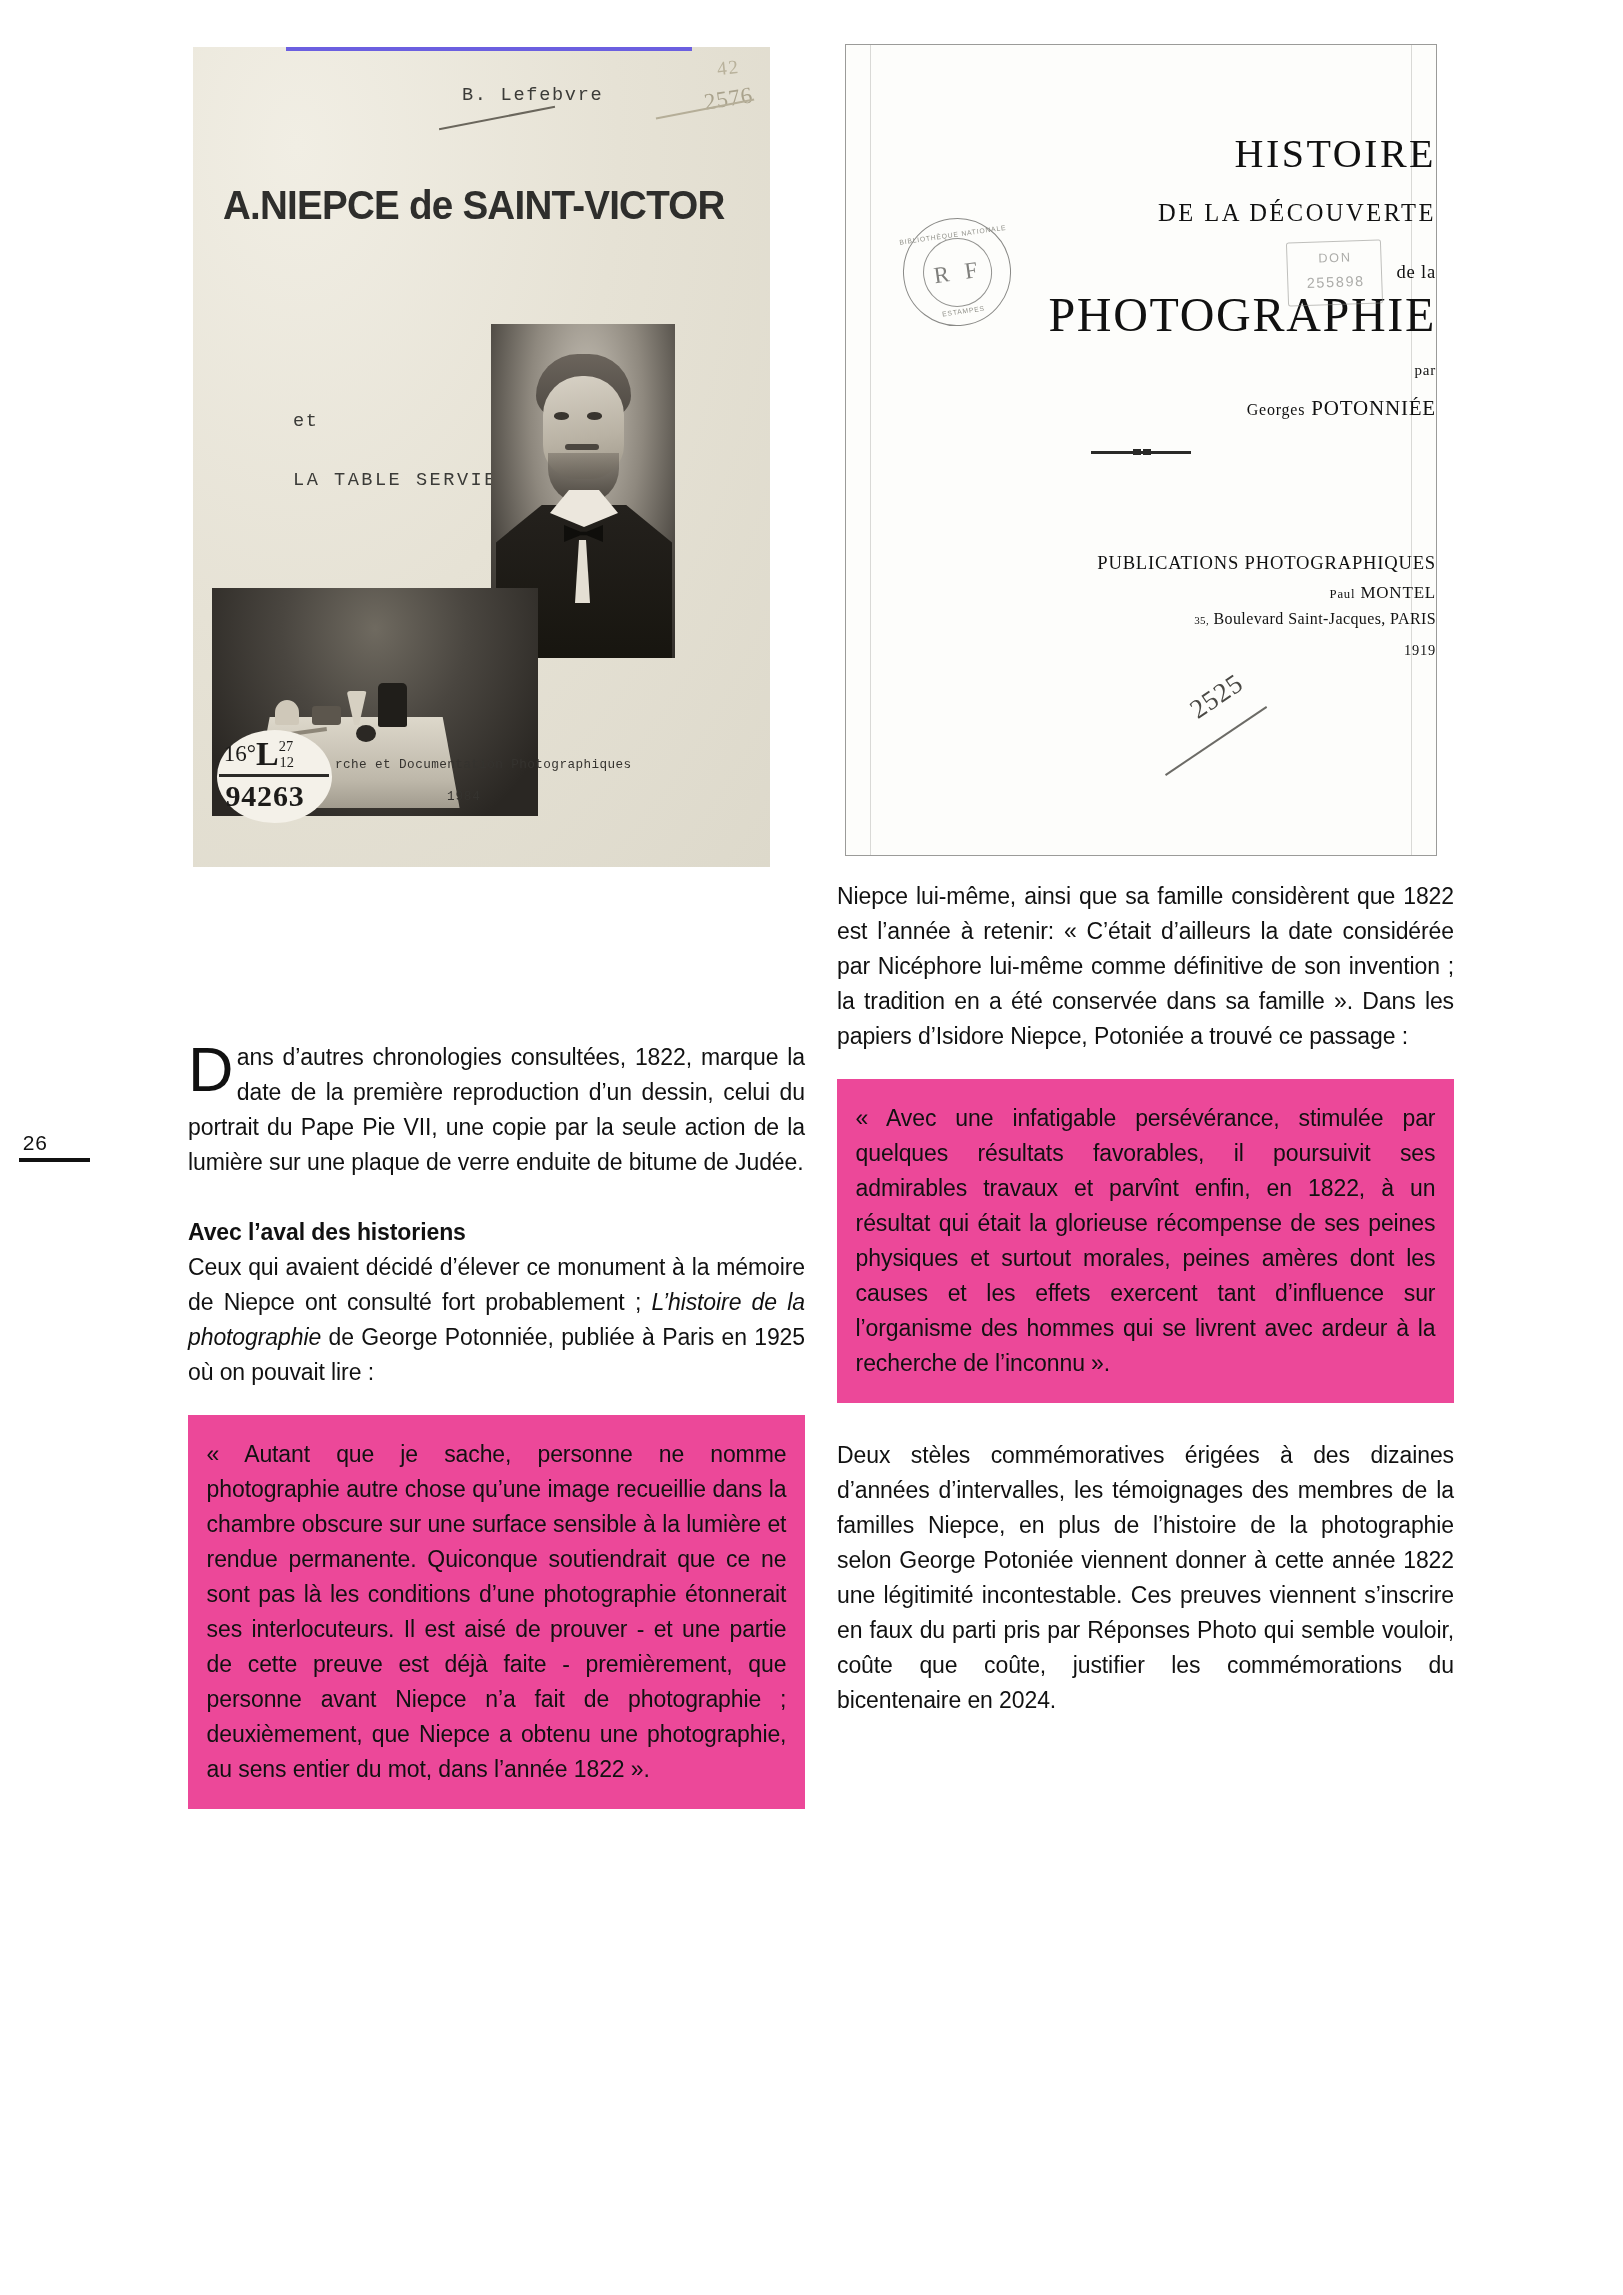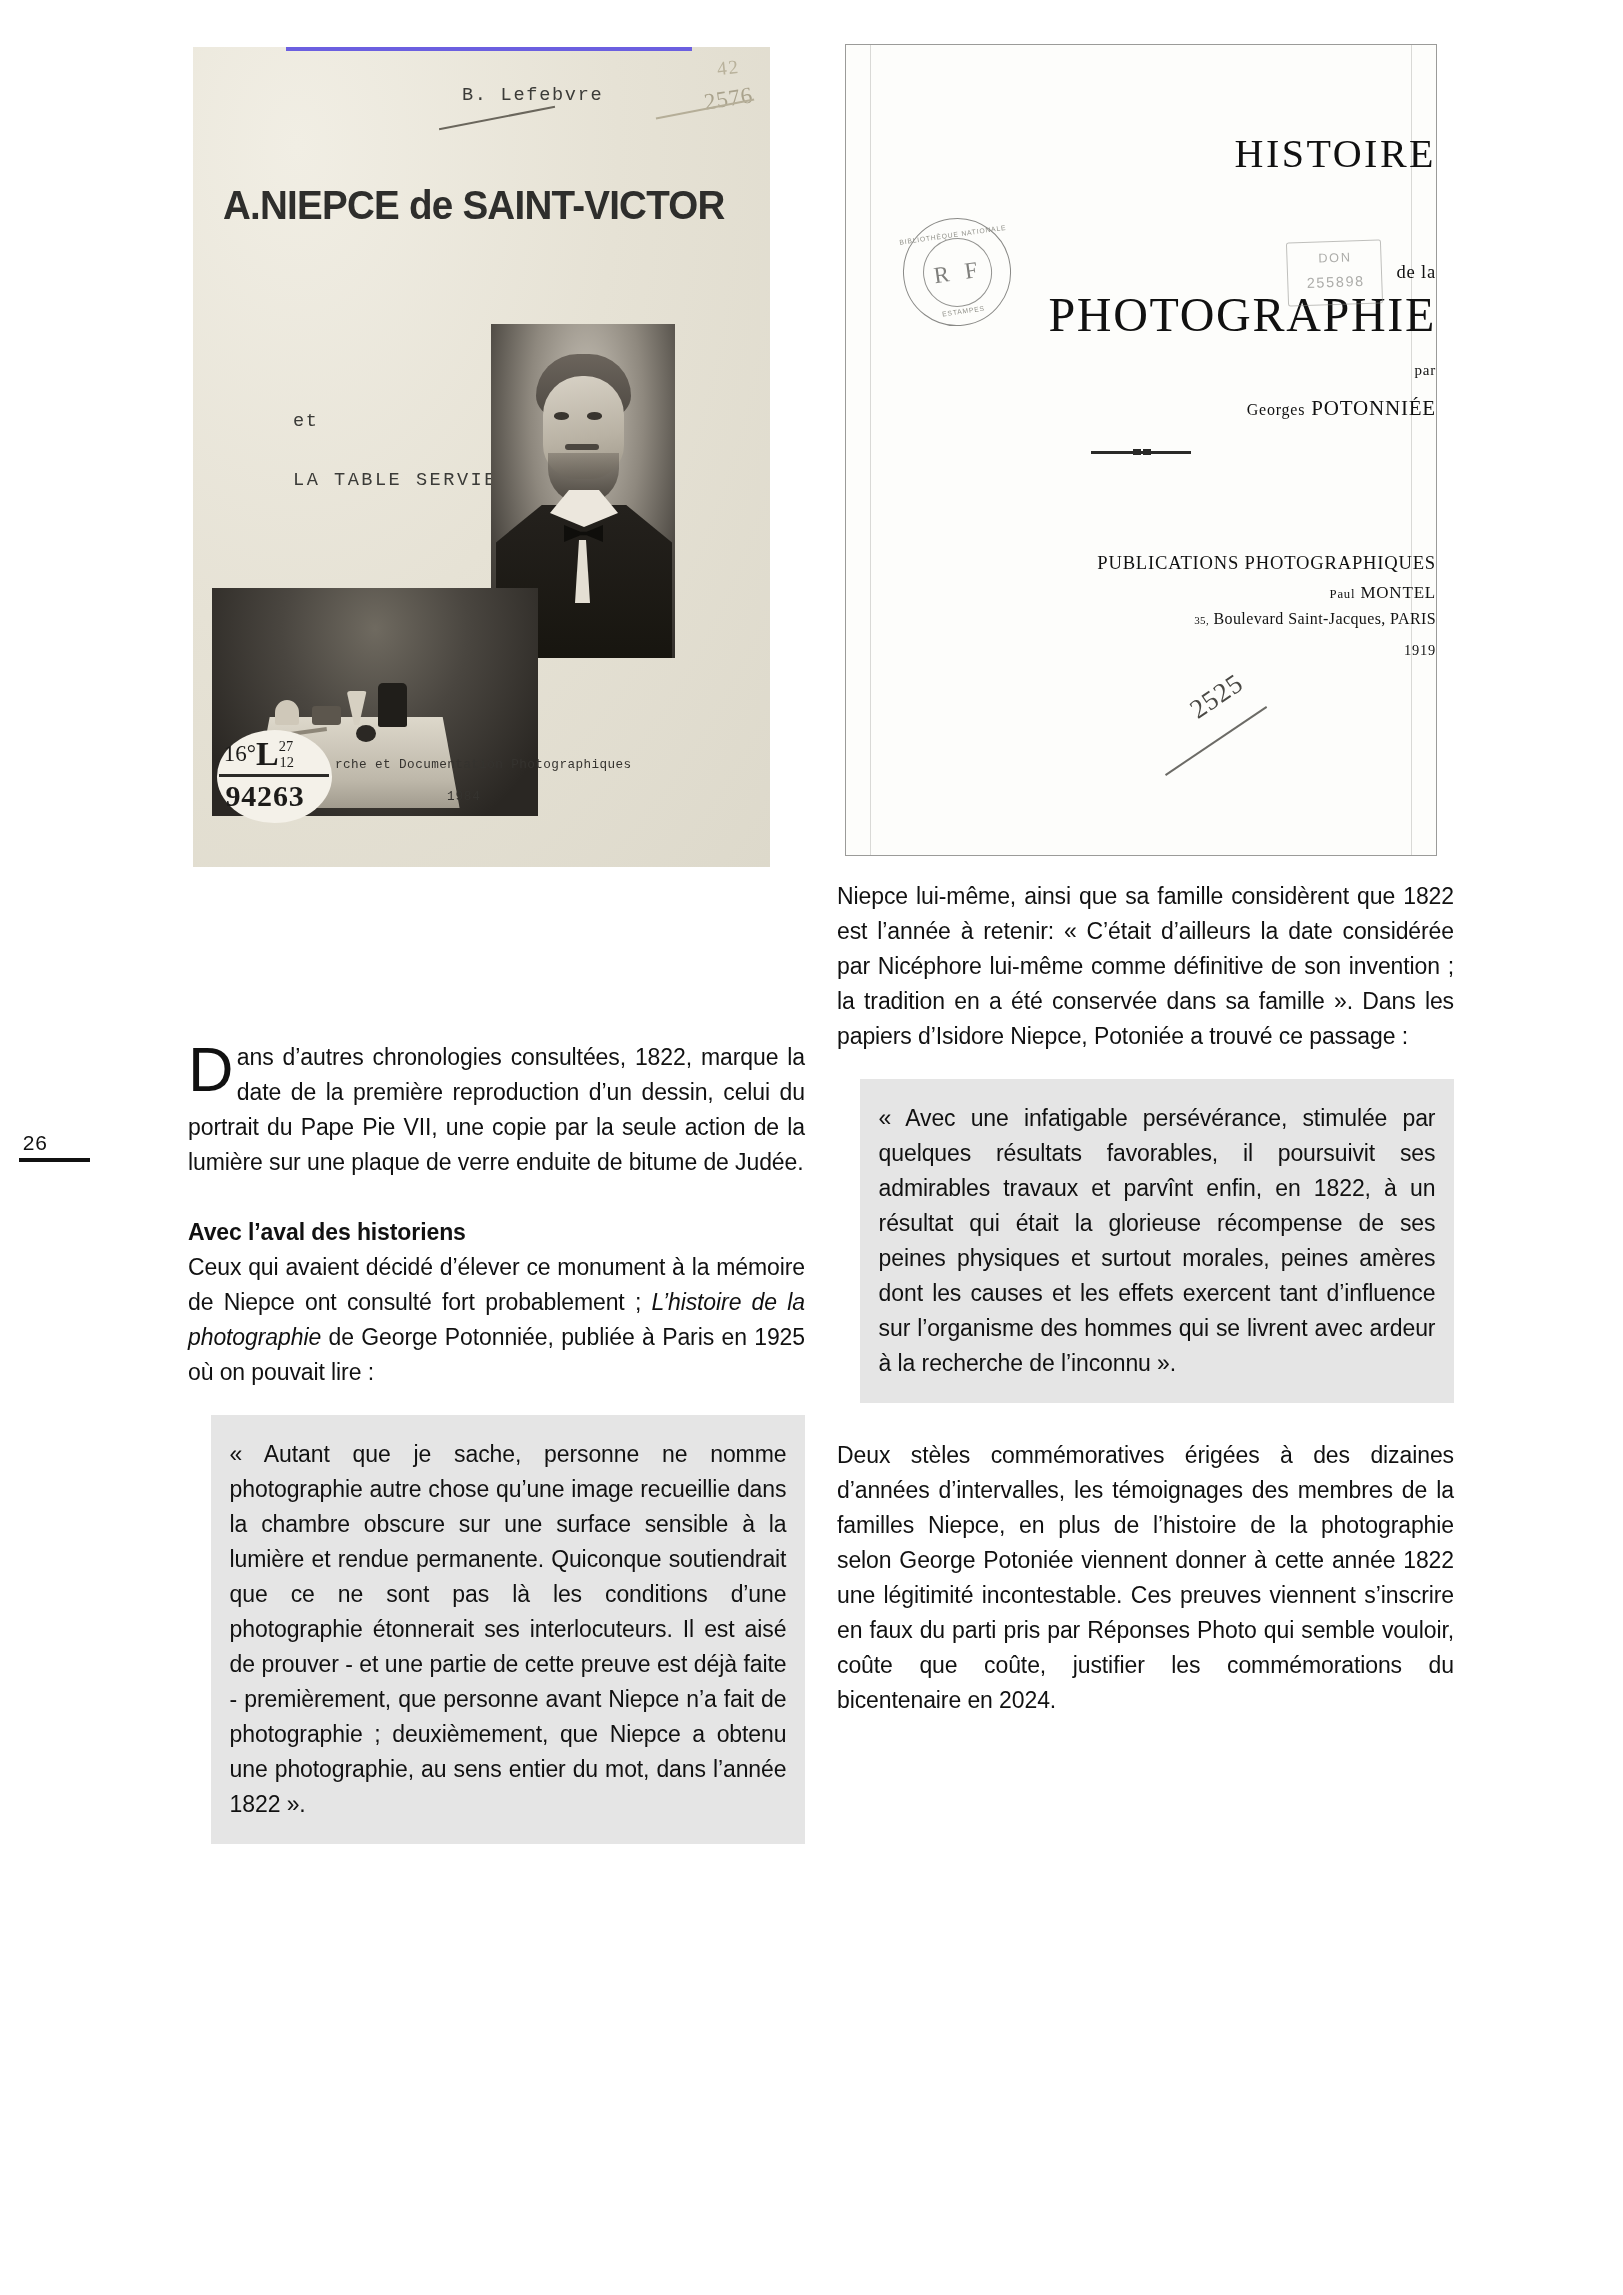--- a/index.html
+++ b/index.html
@@ -547,24 +547,23 @@
     font-family: "Liberation Sans", sans-serif;
     font-weight: 700;
     font-size: 23px;
     line-height: 35px;
     color: #111111;
     letter-spacing: -0.1px;
   }
 
   
   .quotebox {
-    background: #e5e5e5;
+    background: #ec4899;
     padding: 22px 18.6px 22px 18.6px;
     margin-top: 25px;
-    margin-left: 23px;
   }
   .quotebox .body { text-align: justify; }
 
   .italic { font-style: italic; }
 </style>
 </head>
 <body>
 
 <div class="folio">
   <span class="folio-num">26</span>
@@ -622,20 +621,21 @@
 
     <div class="fl-credit1">rche et Documentation Photographiques</div>
     <div class="fl-credit2">1984</div>
   </div>
 
   <div class="fig-right">
     <div class="fr-inner-rule-l"></div>
     <div class="fr-inner-rule-r"></div>
 
     <div class="fr-line fr-histoire">HISTOIRE</div>
+    <div class="fr-line fr-decouverte">DE LA DÉCOUVERTE</div>
     <div class="fr-line fr-dela">de la</div>
     <div class="fr-line fr-photographie">PHOTOGRAPHIE</div>
     <div class="fr-line fr-par">par</div>
     <div class="fr-line fr-author">
       <span class="small">Georges</span>
       <span>POTONNIÉE</span>
     </div>
     <div class="fr-orn"></div>
 
     <div class="fr-stamp-rf">

